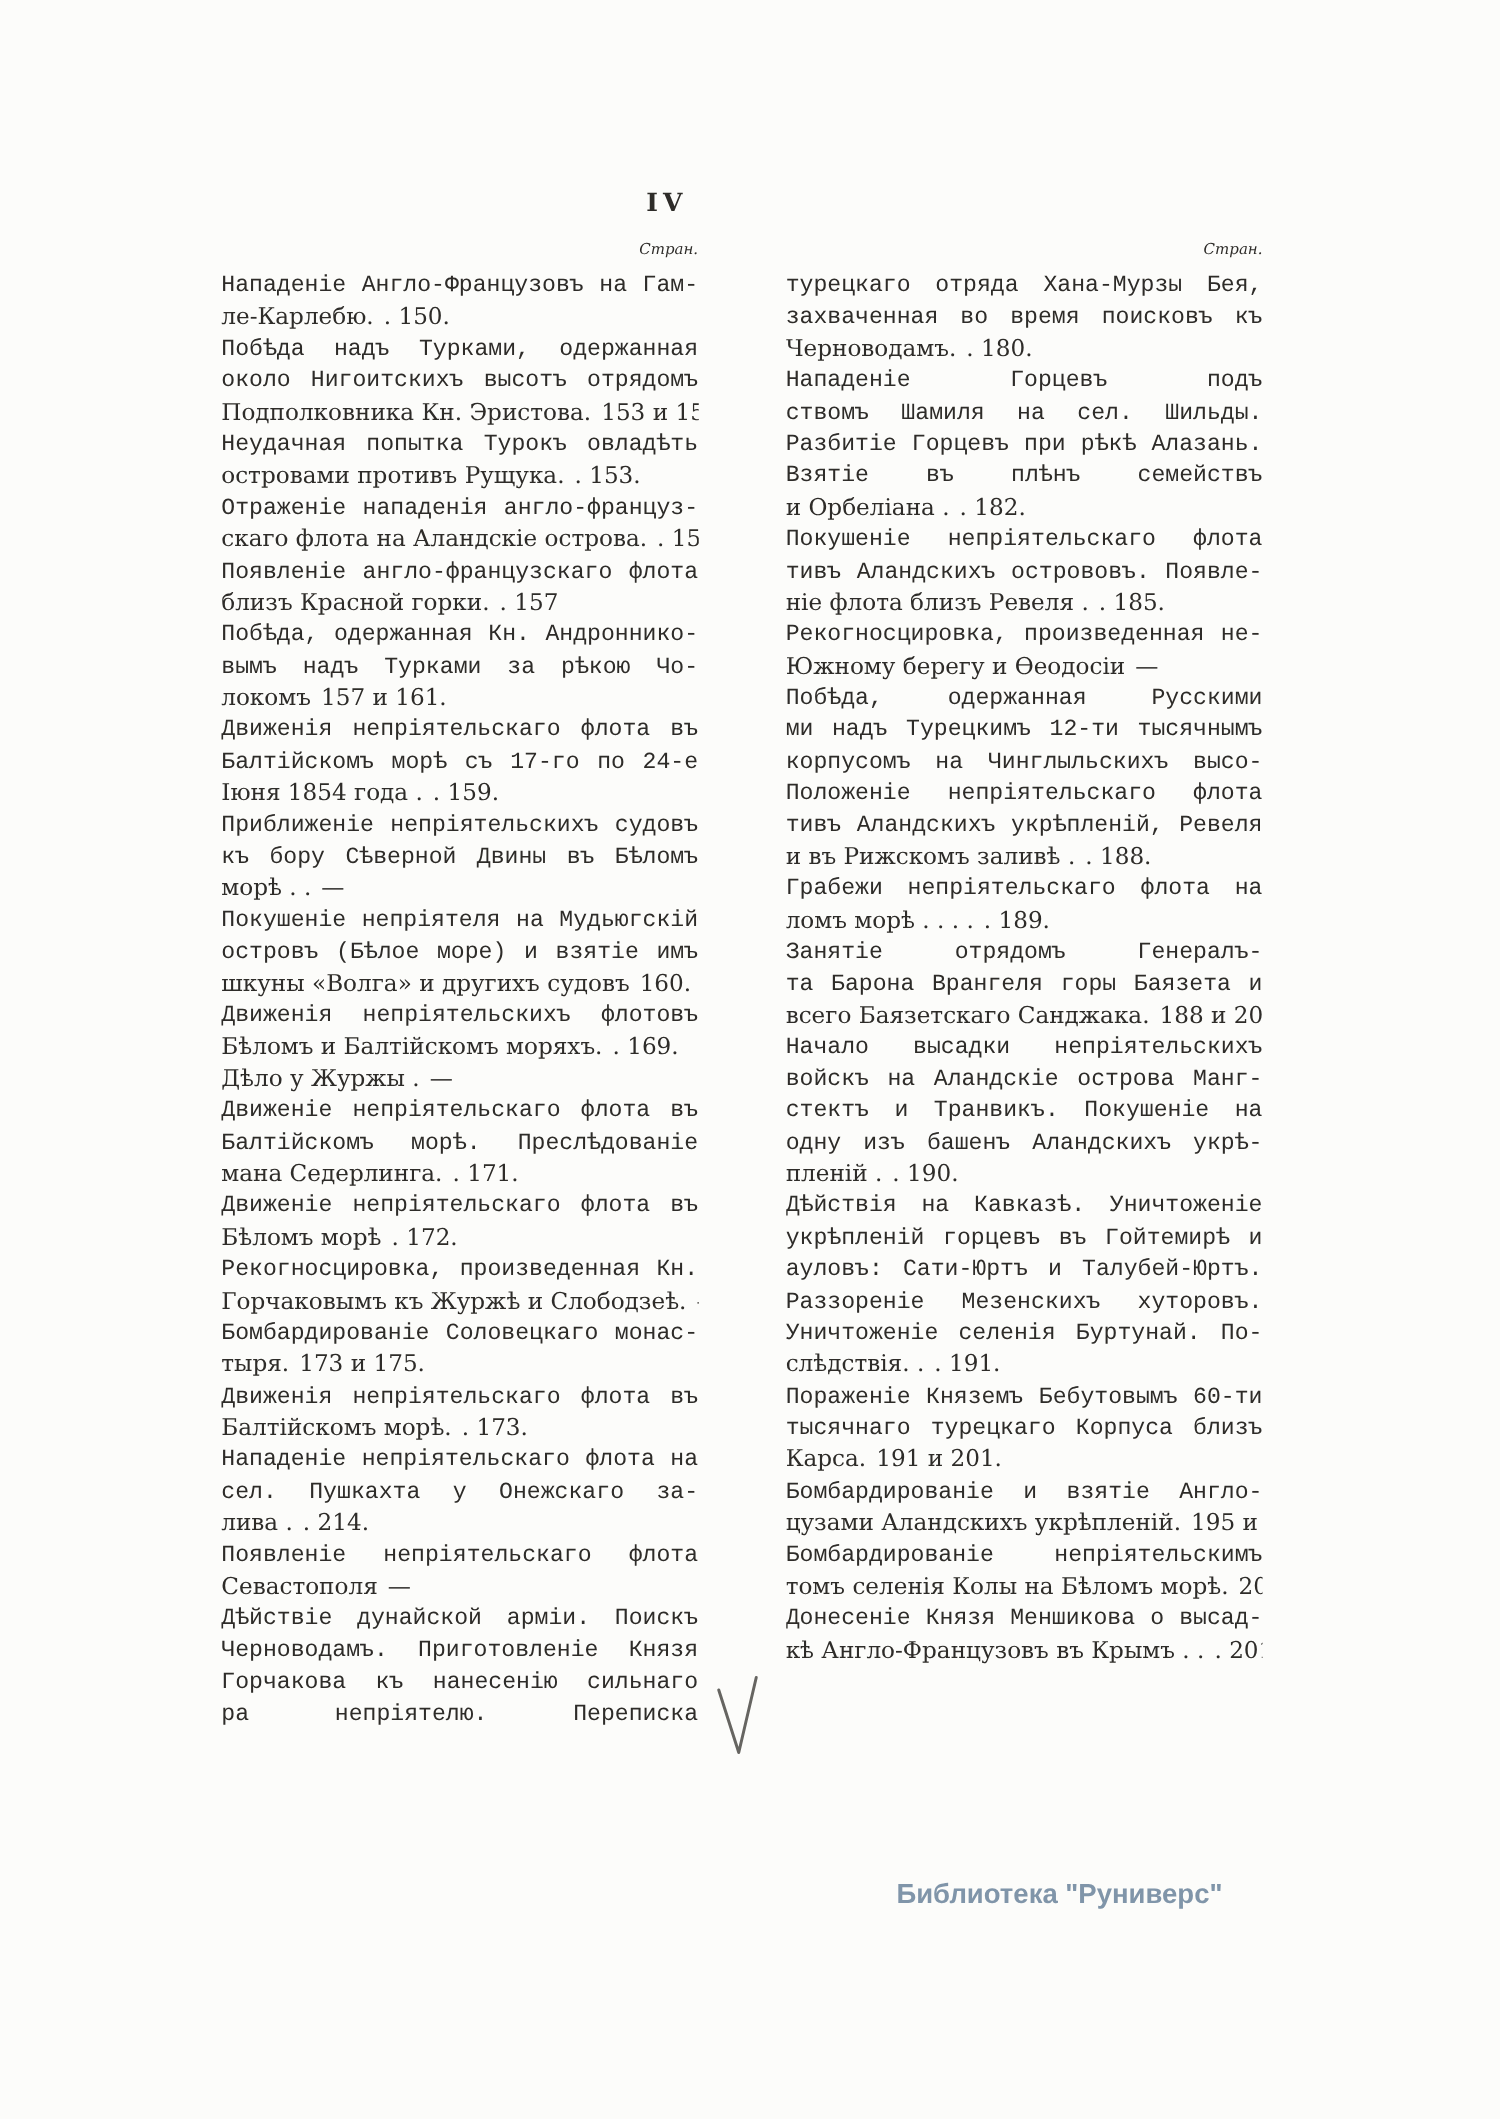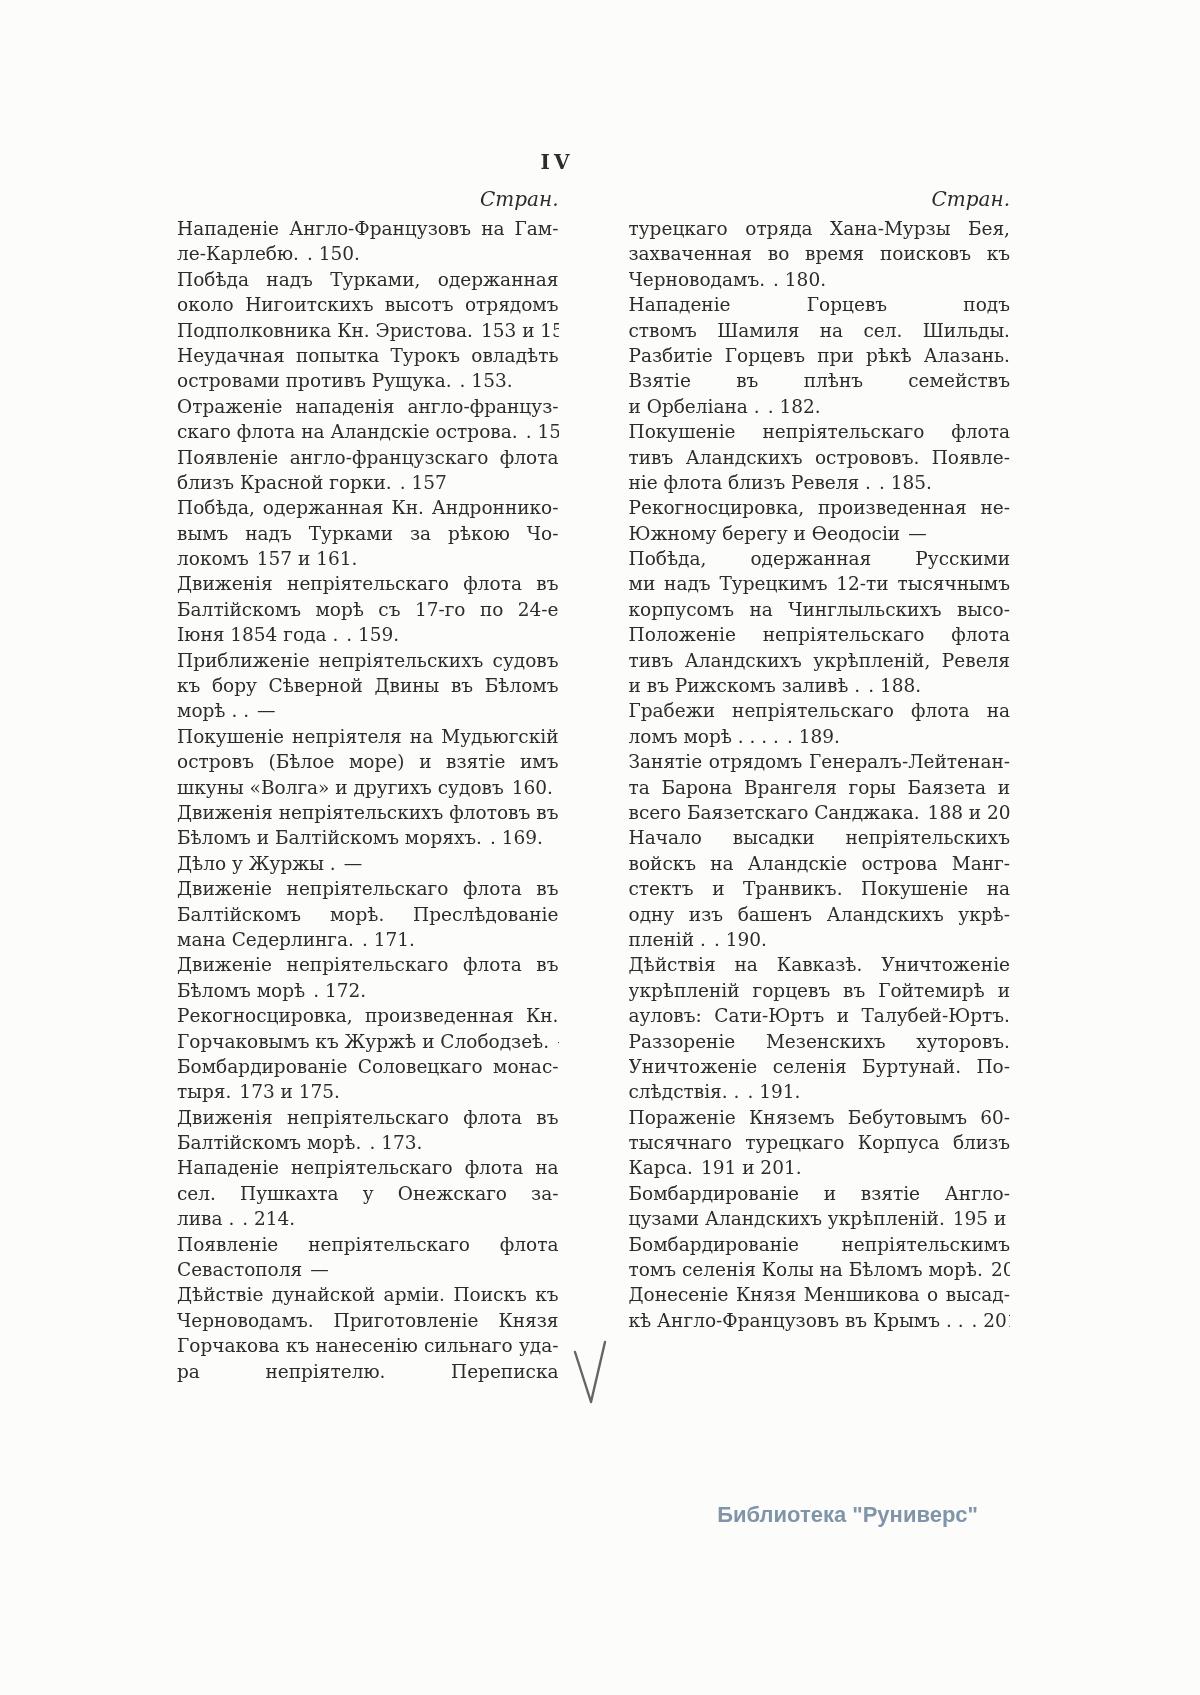--- a/index.html
+++ b/index.html
@@ -14,60 +14,61 @@
     background: #fcfcfa;
     font-family: "DejaVu Serif", "Liberation Serif", serif;
     color: #2e2c29;
     overflow: hidden;
   }
   .roman {
     position: absolute;
     top: 150px;
     left: 517px;
     width: 80px;
-    text-align: center;
+    text-align: left;
     font-size: 20px;
     letter-spacing: 4px;
     font-weight: bold;
   }
   .columns {
     position: absolute;
     top: 186px;
     left: 140px;
     right: 190px;
     display: flex;
     gap: 33px;
   }
   .col {
     flex: 1 1 0;
     min-width: 0;
   }
   .col-head {
     text-align: right;
     font-style: italic;
-    font-size: 20px;
+    font-size: 12px;
     line-height: 26px;
     margin-bottom: 4px;
   }
   .entry {
     position: relative;
     padding-left: 37px;
   }
   .line {
     position: relative;
     height: 25.4px;
     line-height: 25.4px;
     font-size: 18.5px;
     overflow: hidden;
     white-space: nowrap;
   }
   .line.mid {
     white-space: normal;
     text-align: justify;
     text-align-last: justify;
+    font-family: Liberation Mono, monospace;
   }
   .line.last {
     display: flex;
     justify-content: flex-start;
     align-items: baseline;
   }
   .pg {
     flex: 0 0 auto;
     padding-left: 8px;
   }

